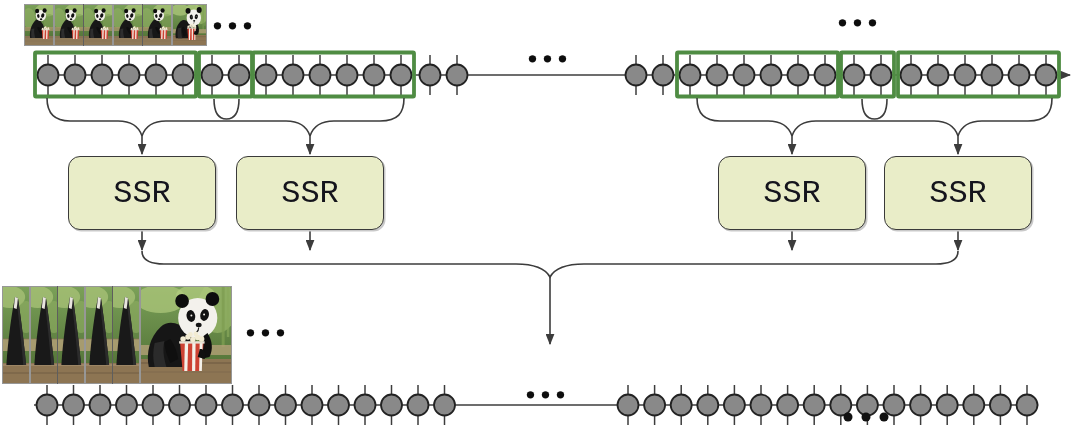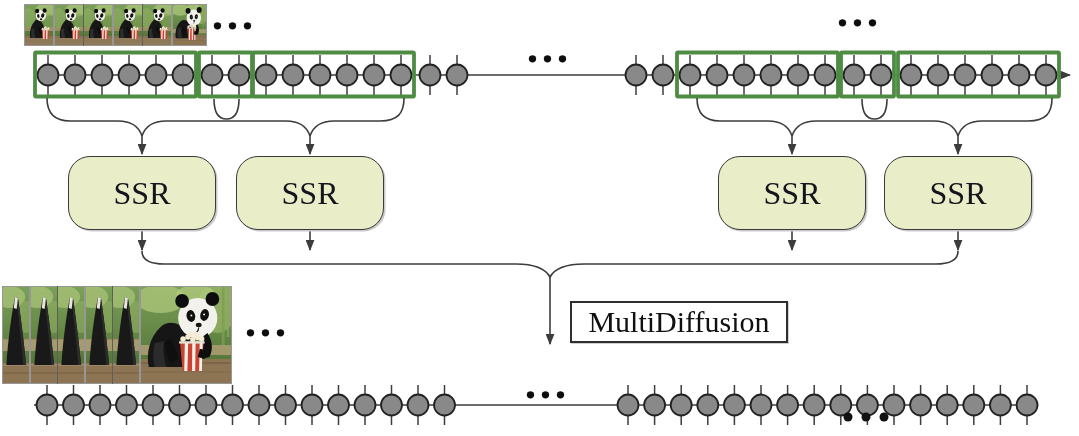--- a/index.html
+++ b/index.html
@@ -8,22 +8,22 @@
     font-family:"Liberation Serif","DejaVu Serif",serif;
   }
   .diagram{position:absolute;left:0;top:0;}
   .flow{fill:none;stroke:var(--line,#3c3c3c);stroke-width:1.6px;}
   .tick{stroke:var(--line,#3c3c3c);stroke-width:1.5px;}
   .node{fill:var(--node-fill,#898989);stroke:var(--node-stroke,#222);stroke-width:1.8px;}
   .gbox{fill:none;stroke:var(--green,#4f8c43);stroke-width:3.8px;}
   .ssr{
     position:absolute;width:148px;height:74px;box-sizing:border-box;
     background:var(--ssr-fill,#e9edc8);border:1.6px solid var(--ssr-border,#3a3a3a);
-    border-radius:22px;display:flex;align-items:center;justify-content:center;
-    font-size:32px;color:#14141c;box-shadow:1.5px 1.5px 0 #c9c9c9;
+    border-radius:12px;display:flex;align-items:center;justify-content:center;
+    font-size:32px;color:#14141c;box-shadow:1.5px 1.5px 0 #c9c9c9;font-family:Liberation Mono, monospace;
   }
   .md{
     position:absolute;left:570px;top:301px;width:218px;height:42px;box-sizing:border-box;
     background:var(--md-fill,#fff);border:2px solid var(--md-border,#2f2f2f);
     display:flex;align-items:center;justify-content:center;font-size:30px;color:#101010;
     box-shadow:1px 1px 0 #cfcfcf;
   }
   .dots{
     position:absolute;width:80px;text-align:center;font-weight:bold;font-size:40px;
     letter-spacing:1px;color:#0d0d0d;font-family:"DejaVu Serif",serif;
@@ -359,23 +359,20 @@
   <div class="ssr" style="left:236px;top:156px;">
     <span>SSR</span>
   </div>
   <div class="ssr" style="left:718px;top:156px;">
     <span>SSR</span>
   </div>
   <div class="ssr" style="left:884px;top:156px;">
     <span>SSR</span>
   </div>
 
-  <div class="md">
-    <span>MultiDiffusion</span>
-  </div>
 
   <div class="dots" style="left:193px;top:-9px;">...</div>
   <div class="dots" style="left:508px;top:24px;">...</div>
   <div class="dots" style="left:818px;top:-12px;">...</div>
   <div class="dots" style="left:226px;top:298px;">...</div>
   <div class="dots" style="left:506px;top:360px;">...</div>
 
 </div>
 
 </body></html>

